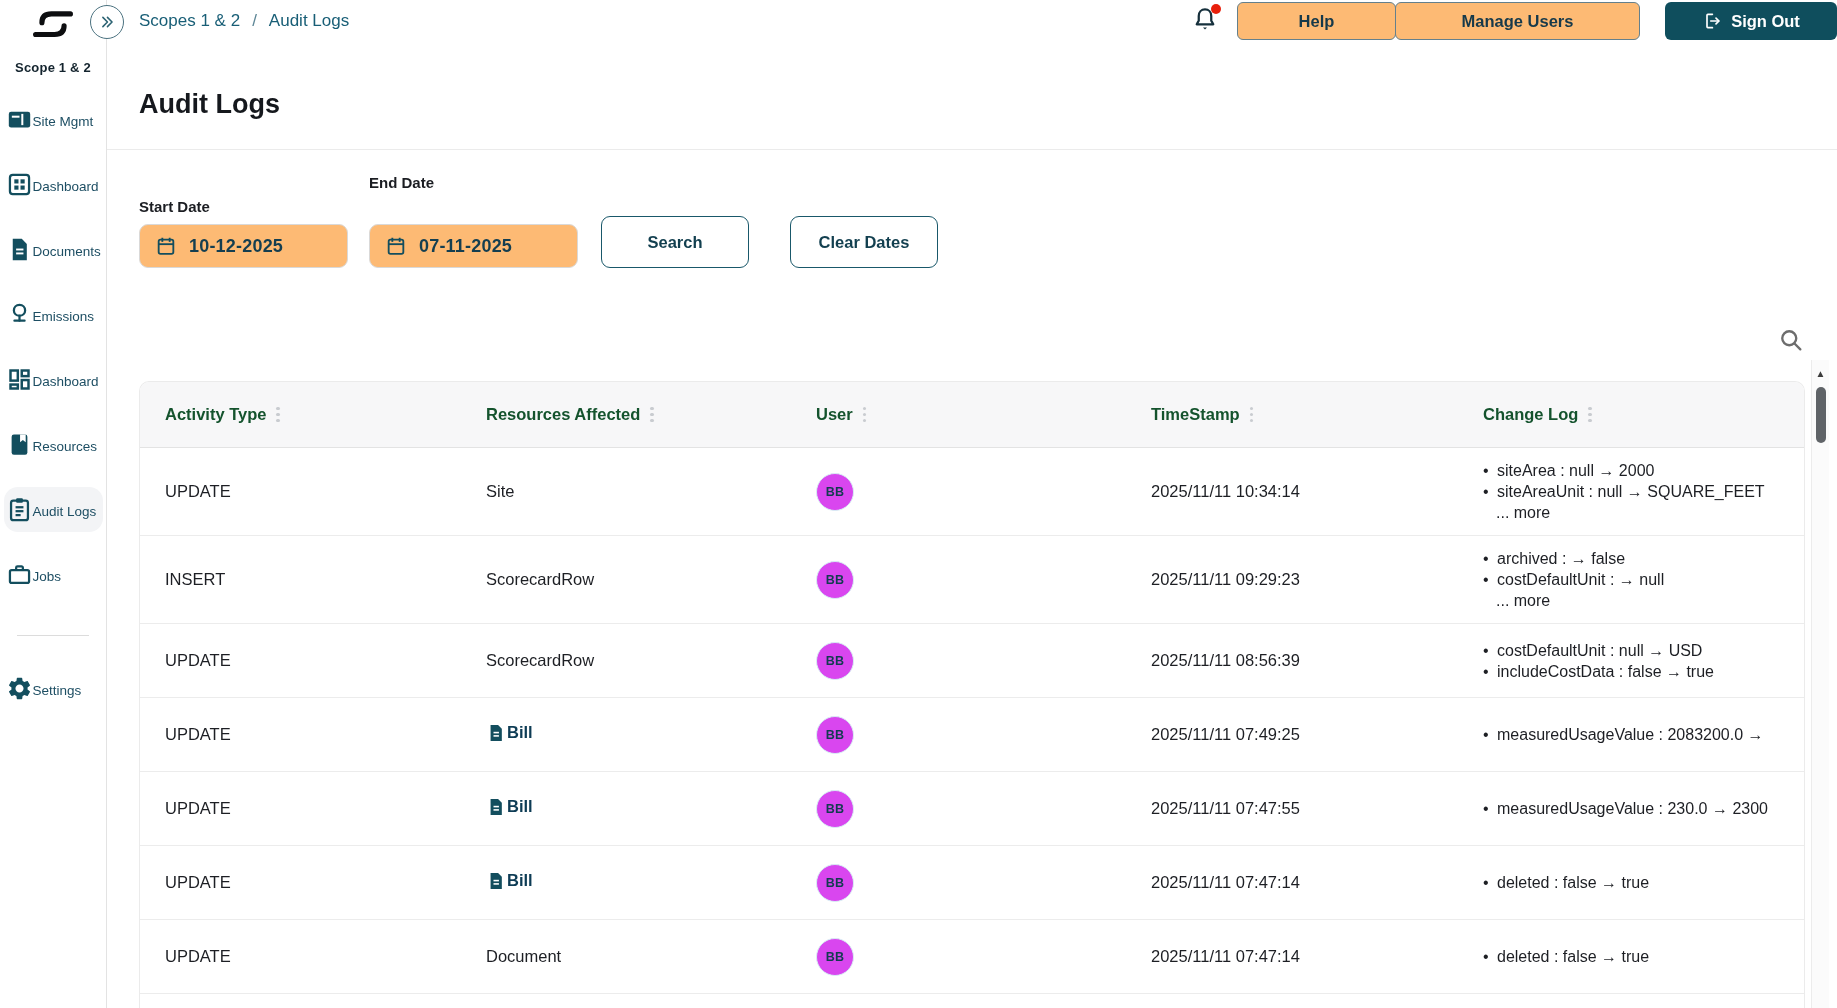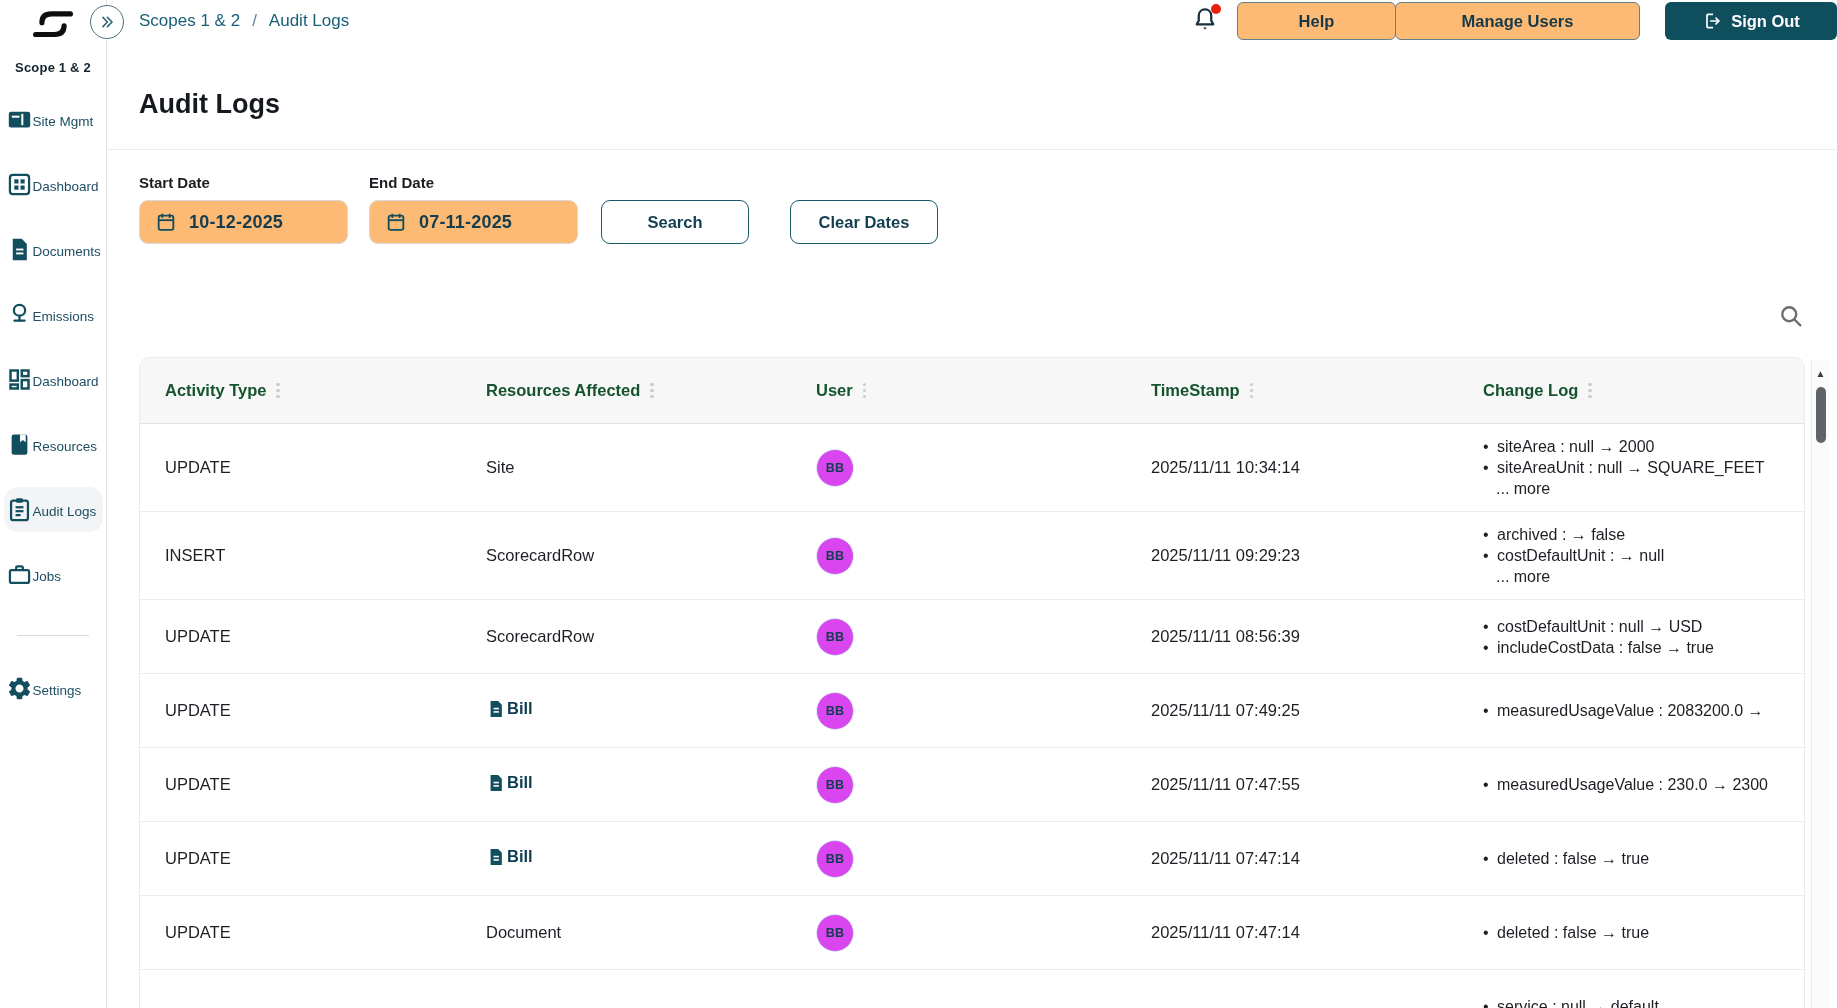--- a/index.html
+++ b/index.html
@@ -43,27 +43,27 @@
     display:flex; align-items:center; justify-content:center; gap:9px; }
   .signout svg { width:20px; height:20px; }
 
   
   .main { position:absolute; left:107px; top:44px; right:0; bottom:0; padding:0 32px; overflow:hidden; }
   .page-title { margin-top:44px; font-size:27px; line-height:32px; font-weight:bold; color:#15181d; }
   .title-divider { margin-top:29px; border-top:1px solid #ebebeb; margin-left:-32px; margin-right:-32px; }
 
   .filters { margin-top:24px; display:flex; align-items:flex-end; }
   .filter-group { display:flex; flex-direction:column; }
-  .filter-group.end { margin-left:21px; }
+  .filter-group.end { margin-left:21px;gap:24px; }
   .filter-label { font-size:15px; font-weight:bold; color:#1b1d22; margin-bottom:9px; }
   .date-field { width:209px; height:44px; border:1px solid #d9d9d9; border-radius:9px; background:#fdba74;
     display:flex; align-items:center; padding-left:15px; gap:12px; cursor:pointer; }
   .date-field svg { width:22px; height:22px; }
   .date-val { font-size:18px; font-weight:600; color:#143e50; letter-spacing:.2px; }
-  .obtn { height:44px; width:148px; background:#fff; border:1px solid #19586a; border-radius:9px;
+  .obtn { height:52px; width:148px; background:#fff; border:1px solid #19586a; border-radius:9px;
     font-family:inherit; font-size:16.5px; font-weight:600; color:#123f4f; cursor:pointer; }
   .obtn.search { margin-left:23px; }
   .obtn.clear { margin-left:41px; }
 
   .table-tools { margin-top:58px; display:flex; justify-content:flex-end; height:30px; }
   .table-search { width:28px; height:28px; cursor:pointer; }
   .table-search svg { width:28px; height:28px; }
 
   
   .audit-table { margin-top:25px; border:1px solid #ebebeb; border-bottom:none; border-radius:10px 10px 0 0;

